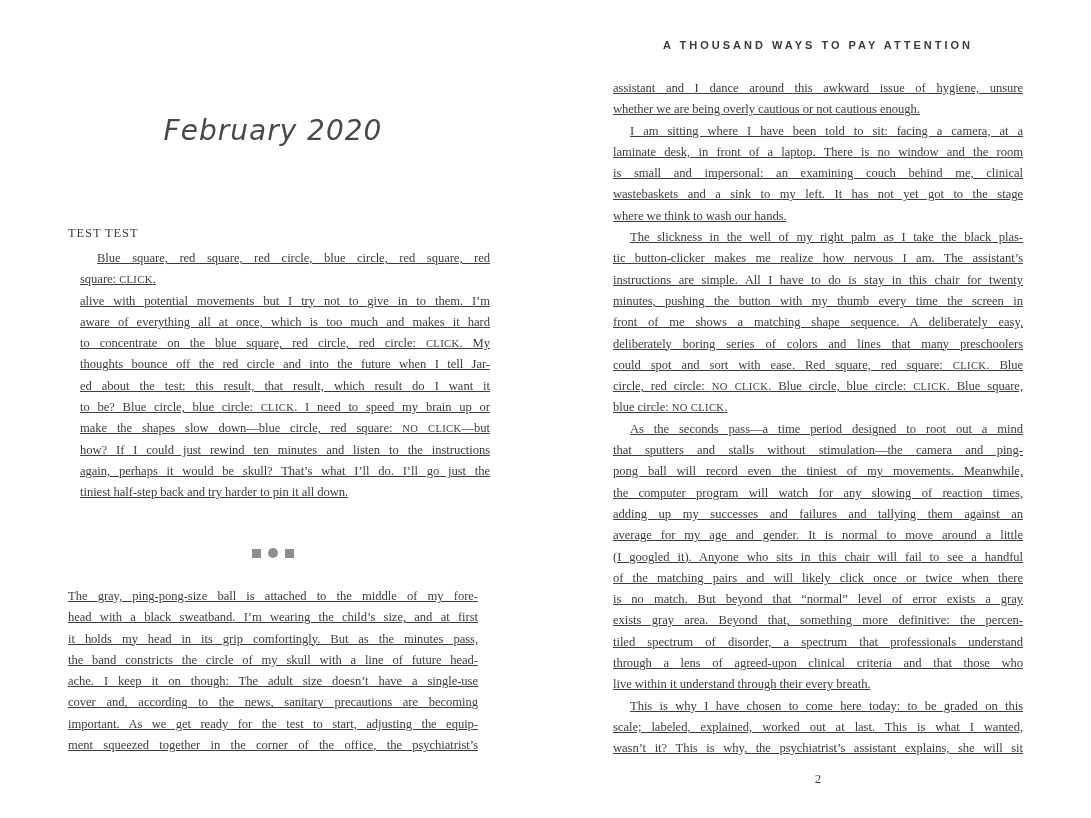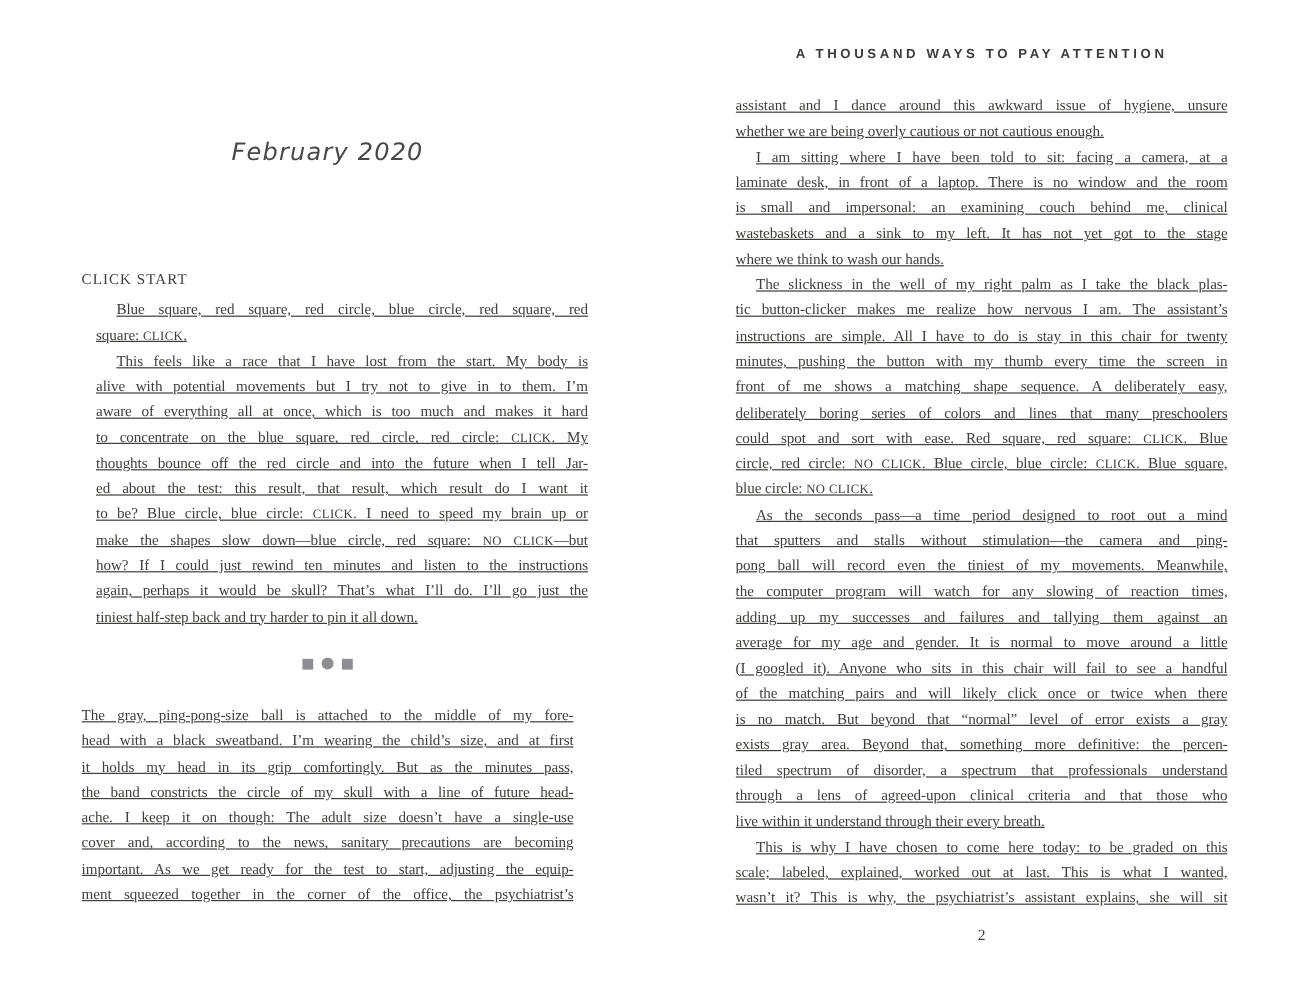--- a/index.html
+++ b/index.html
@@ -17,21 +17,21 @@
   }
   .page{position:absolute;top:4px;height:818px;}
   .page-left{left:68px;width:410px;}
   .page-right{left:613px;width:410px;}
 
   .chapter-title{
     position:absolute;top:110px;left:0;right:0;margin:0;
     text-align:center;
     font-family:"DejaVu Sans",sans-serif;
     font-style:italic;font-weight:500;
-    font-size:20px;letter-spacing:1px;
+    font-size:28px;letter-spacing:1px;
     color:#48484a;
   }
   .section-label{
     position:absolute;top:222px;left:0;
     font-size:12.5px;letter-spacing:0.9px;
     color:var(--text);
   }
   .text-block{position:absolute;left:0;width:410px;}
   #left-block-1{top:244px;margin-left:12px;}
   #left-block-2{top:582px;}
@@ -70,28 +70,27 @@
     text-align:center;font-size:13px;color:var(--text);
   }
 </style>
 </head>
 <body>
 
 <div class="spread">
 
   <div class="page page-left">
     <h1 class="chapter-title">February 2020</h1>
-    <div class="section-label">CLICK START</div>
+    <div class="section-label">TEST TEST</div>
     <div class="text-block" id="left-block-1">
         <div class="para">
           <div class="bl indent">Blue square, red square, red circle, blue circle, red square, red</div>
           <div class="bl last">square: <span class="sc">CLICK</span>.</div>
         </div>
         <div class="para">
-          <div class="bl indent">This feels like a race that I have lost from the start. My body is</div>
           <div class="bl">alive with potential movements but I try not to give in to them. I’m</div>
           <div class="bl">aware of everything all at once, which is too much and makes it hard</div>
           <div class="bl">to concentrate on the blue square, red circle, red circle: <span class="sc">CLICK</span>. My</div>
           <div class="bl">thoughts bounce off the red circle and into the future when I tell Jar-</div>
           <div class="bl">ed about the test: this result, that result, which result do I want it</div>
           <div class="bl">to be? Blue circle, blue circle: <span class="sc">CLICK</span>. I need to speed my brain up or</div>
           <div class="bl">make the shapes slow down—blue circle, red square: <span class="sc">NO CLICK</span>—but</div>
           <div class="bl">how? If I could just rewind ten minutes and listen to the instructions</div>
           <div class="bl">again, perhaps it would be skull? That’s what I’ll do. I’ll go just the</div>
           <div class="bl last">tiniest half-step back and try harder to pin it all down.</div>

